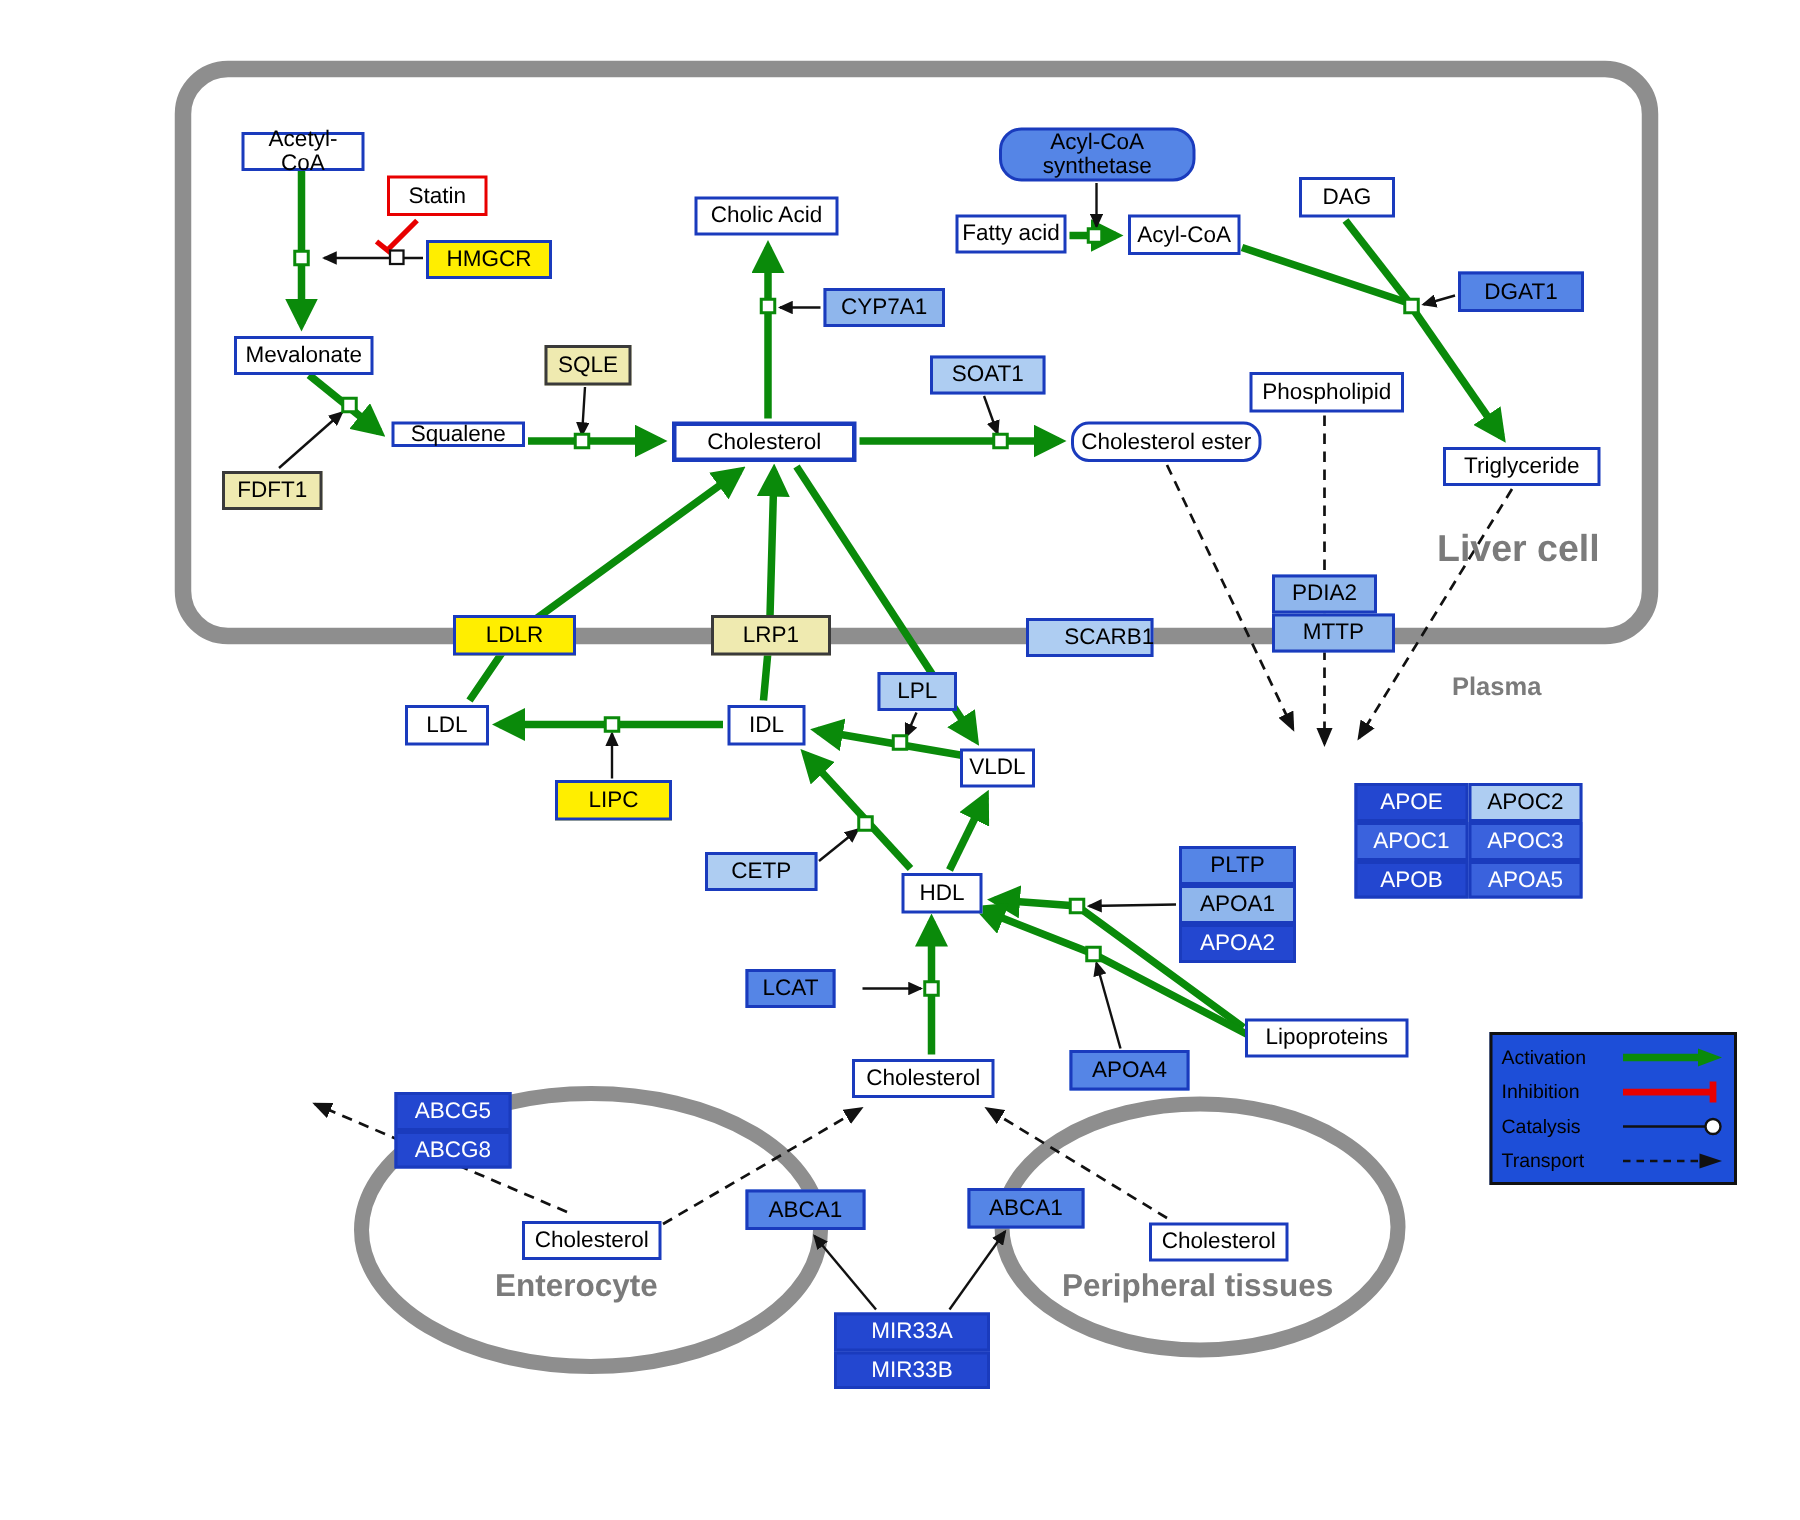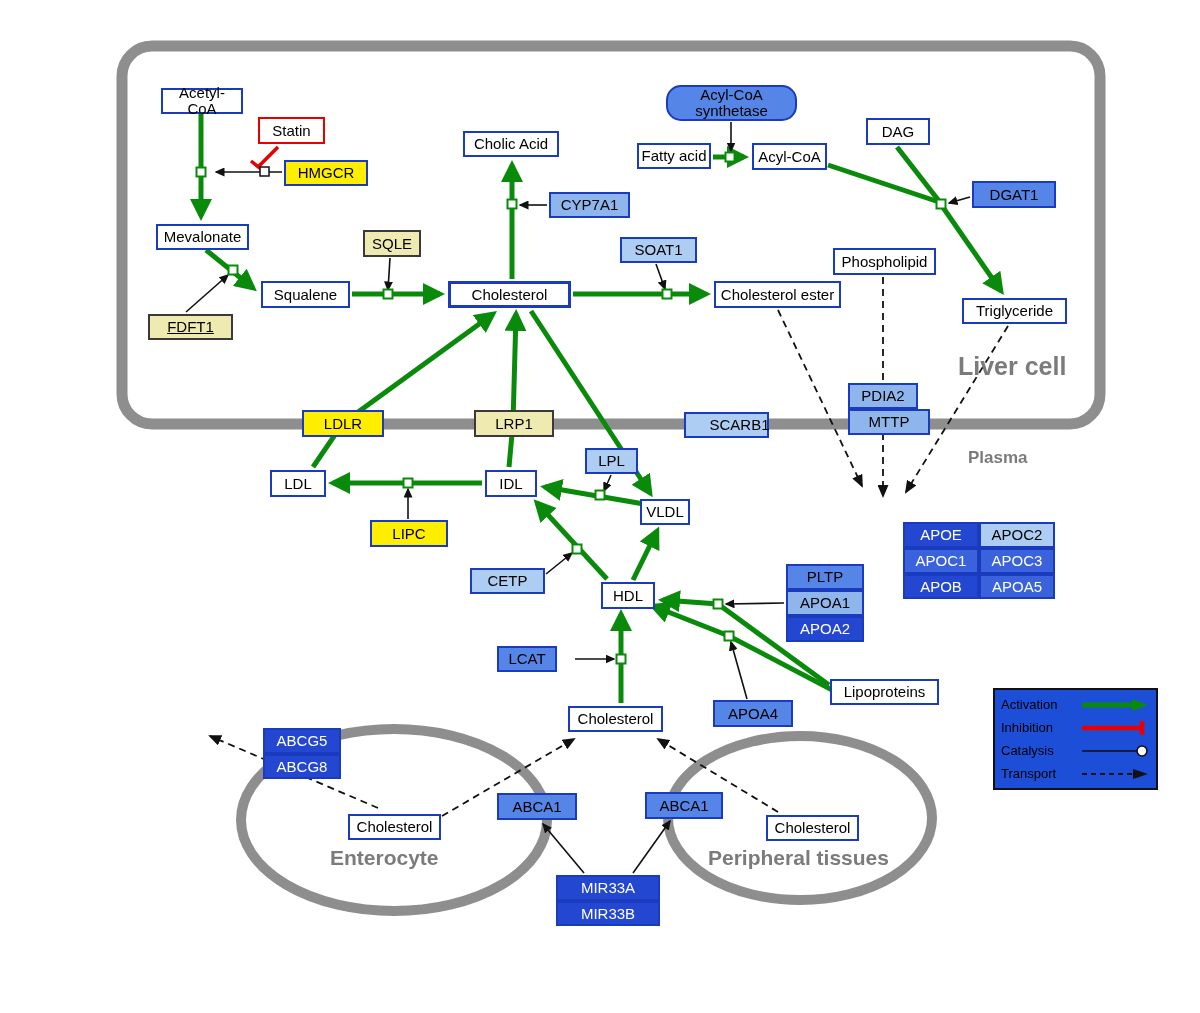--- a/index.html
+++ b/index.html
@@ -139,25 +139,25 @@
   <div class="node blue-300" style="left:666px;top:85px;width:131px;height:36px;border-radius:15px;">Acyl-CoA synthetase</div>
   <div class="node metabolite" style="left:637px;top:143px;width:74px;height:26px;">Fatty acid</div>
   <div class="node metabolite" style="left:752px;top:143px;width:75px;height:27px;">Acyl-CoA</div>
   <div class="node metabolite" style="left:866px;top:118px;width:64px;height:27px;">DAG</div>
   <div class="node blue-300" style="left:972px;top:181px;width:84px;height:27px;">DGAT1</div>
   <div class="node blue-200" style="left:549px;top:192px;width:81px;height:26px;">CYP7A1</div>
   <div class="node metabolite" style="left:156px;top:224px;width:93px;height:26px;">Mevalonate</div>
   <div class="node paleyellow" style="left:363px;top:230px;width:58px;height:27px;">SQLE</div>
   <div class="node blue-100" style="left:620px;top:237px;width:77px;height:26px;">SOAT1</div>
   <div class="node metabolite" style="left:833px;top:248px;width:103px;height:27px;">Phospholipid</div>
-  <div class="node metabolite" style="left:261px;top:281px;width:89px;height:27px;">Squalene</div>
+  <div class="node metabolite" style="left:261px;top:281px;width:89px;height:17px;">Squalene</div>
   <div class="node metabolite thickb" style="left:448px;top:281px;width:123px;height:27px;">Cholesterol</div>
-  <div class="node metabolite" style="left:714px;top:281px;width:127px;height:27px;">Cholesterol ester</div>
+  <div class="node metabolite" style="left:714px;top:281px;width:127px;height:27px;border-radius:12px;">Cholesterol ester</div>
   <div class="node metabolite" style="left:962px;top:298px;width:105px;height:26px;">Triglyceride</div>
-  <div class="node paleyellow" style="left:148px;top:314px;width:85px;height:26px;text-decoration:underline;">FDFT1</div>
+  <div class="node paleyellow" style="left:148px;top:314px;width:67px;height:26px;">FDFT1</div>
 
   <div class="node yellow" style="left:302px;top:410px;width:82px;height:27px;">LDLR</div>
   <div class="node paleyellow" style="left:474px;top:410px;width:80px;height:27px;">LRP1</div>
   <div class="node blue-100" style="left:684px;top:412px;width:85px;height:26px;padding-left:28px;">SCARB1</div>
   <div class="node blue-200" style="left:848px;top:383px;width:70px;height:26px;">PDIA2</div>
   <div class="node blue-200" style="left:848px;top:409px;width:82px;height:26px;">MTTP</div>
 
   <div class="node metabolite" style="left:270px;top:470px;width:56px;height:27px;">LDL</div>
   <div class="node metabolite" style="left:485px;top:470px;width:52px;height:27px;">IDL</div>
   <div class="node blue-100" style="left:585px;top:448px;width:53px;height:26px;">LPL</div>

